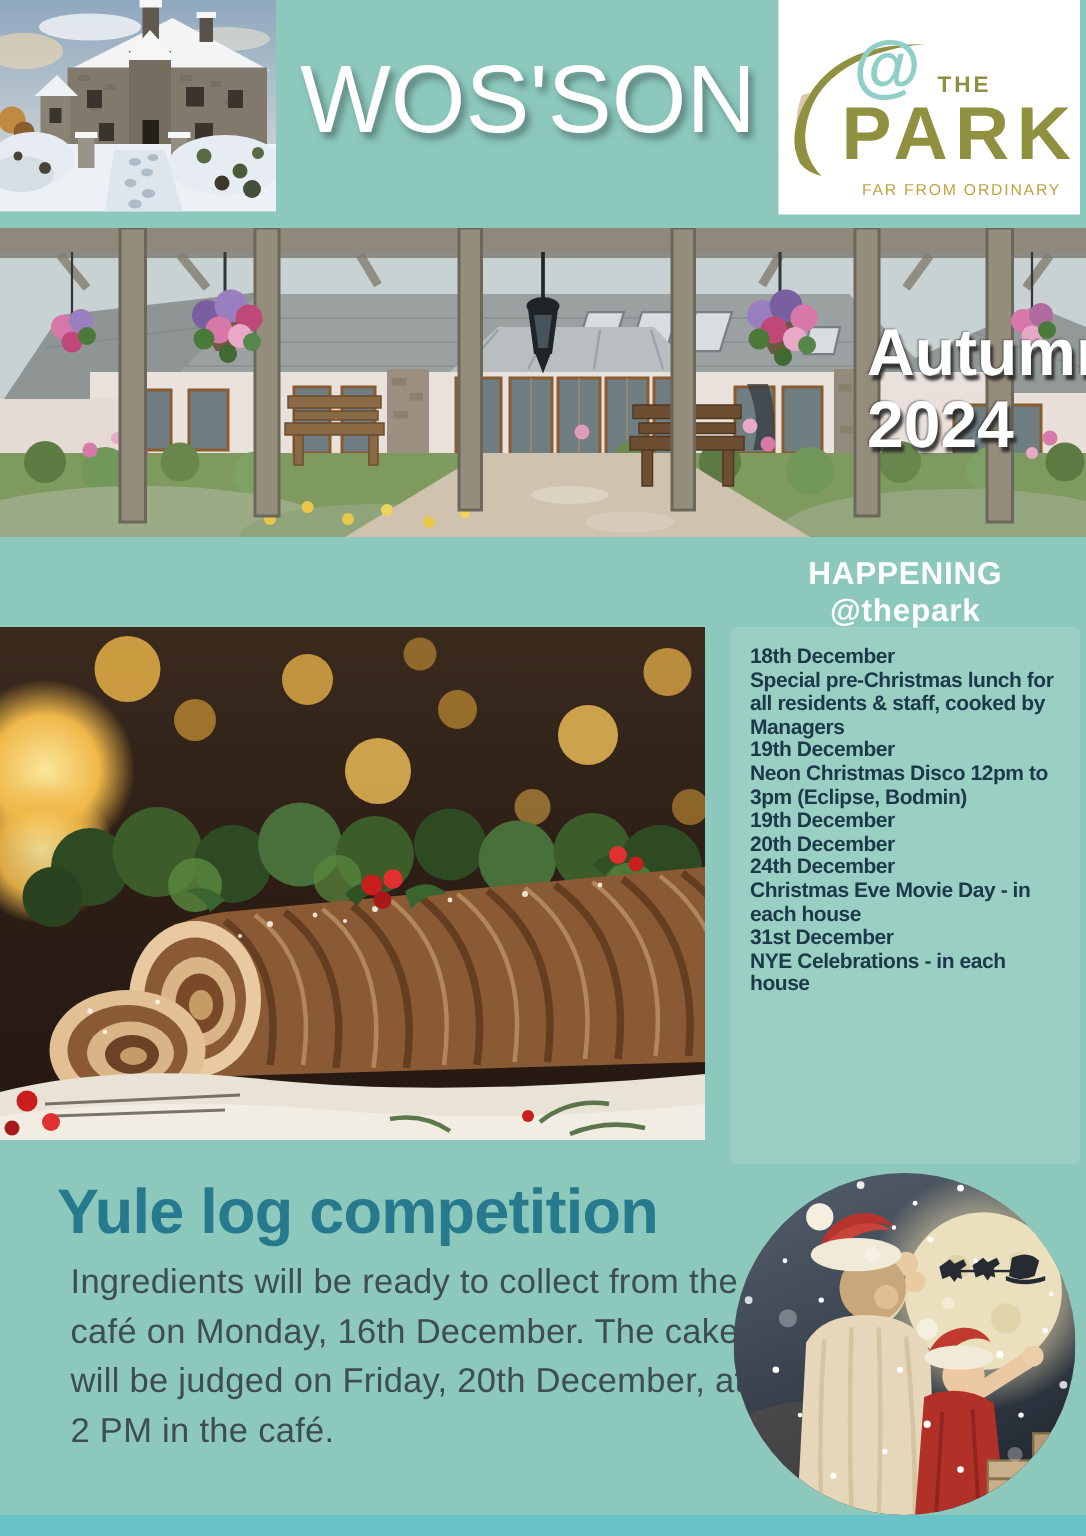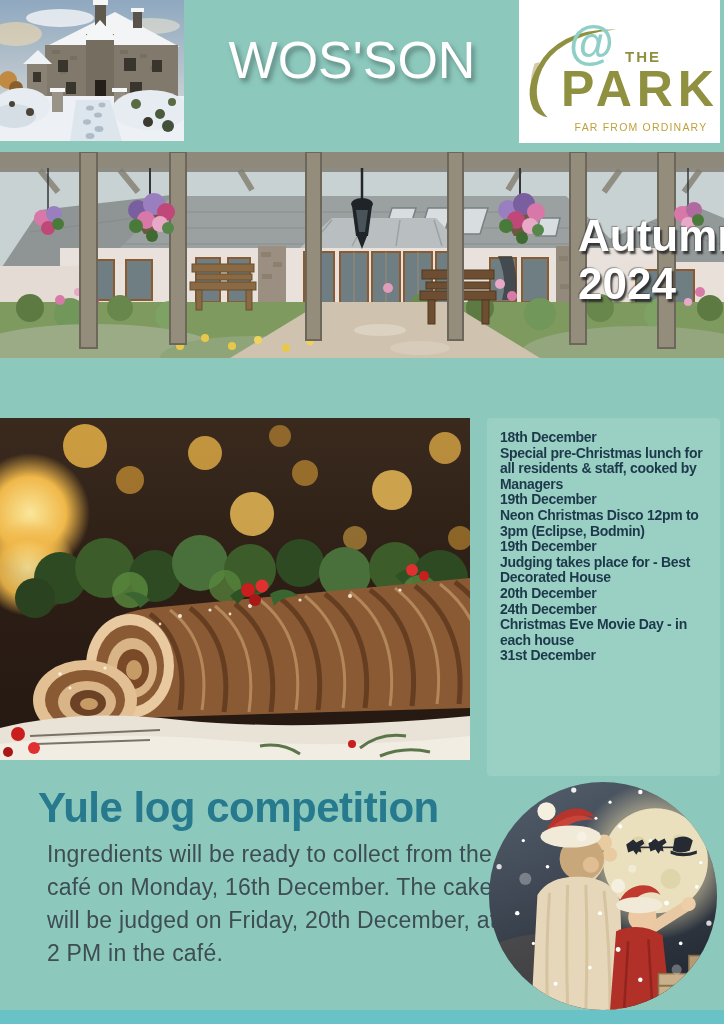--- a/index.html
+++ b/index.html
@@ -5,21 +5,21 @@
   html,body{margin:0;padding:0;background:#5a6a6a;}
   .page{
     position:relative;width:724px;height:1024px;overflow:hidden;
     background:#8CC9BC;font-family:"Liberation Sans",sans-serif;
     margin:0 auto;
   }
   
   .snowy-photo{position:absolute;left:0;top:0;width:184px;height:141px;}
   .wosson{
     position:absolute;left:186px;top:34px;width:332px;text-align:center;
-    font-size:52px;line-height:1;color:#ffffff;font-weight:400;letter-spacing:0px;
+    font-size:64px;line-height:1;color:#ffffff;font-weight:400;letter-spacing:0px;
     text-shadow:3px 4px 5px rgba(55,75,75,0.55);
     font-family:"Liberation Sans",sans-serif;
   }
   .logo-box{position:absolute;left:519px;top:0;width:201px;height:143px;background:#ffffff;}
   .logo-swirl{position:absolute;left:0;top:0;width:104px;height:143px;}
   .logo-at{position:absolute;left:50px;top:20px;font-size:46px;font-weight:700;color:#8FCFC7;line-height:1;}
   .logo-the{position:absolute;left:106px;top:48px;font-size:15px;font-weight:700;color:#8F9140;letter-spacing:2px;text-align:right;}
   .logo-park{position:absolute;left:42px;top:64px;font-size:50px;font-weight:700;color:#8F9140;letter-spacing:5px;line-height:1;}
   .logo-tag{position:absolute;left:44px;top:121px;width:156px;text-align:center;font-size:10.5px;font-weight:400;color:#C0A23C;letter-spacing:1.2px;}
   
@@ -343,33 +343,37 @@
           <circle cx="698" cy="68" r="6" fill="#4A7A3A"></circle>
       </g>
     </svg>
   </div>
 
   <div class="season">
     <div>Autumn</div>
     <div>2024</div>
   </div>
 
+  <div class="happening-title">
+    <div>HAPPENING</div>
+    <div>@thepark</div>
+  </div>
 
   <div class="happening-panel">
     <div id="events-list">
         <div class="event-date">18th December</div>
         <div class="event-desc">Special pre-Christmas lunch for all residents &amp; staff, cooked by Managers</div>
         <div class="event-date">19th December</div>
         <div class="event-desc">Neon Christmas Disco 12pm to 3pm (Eclipse, Bodmin)</div>
         <div class="event-date">19th December</div>
-        <div class="event-desc">Judging takes place for - Best Decorated House</div>
         <div class="event-date">20th December</div>
         <div class="event-date">24th December</div>
         <div class="event-desc">Christmas Eve Movie Day - in each house</div>
         <div class="event-date">31st December</div>
+        <div class="event-desc">NYE Celebrations - in each house</div>
       </div>
   </div>
 
   <div class="yule-photo">
     <svg width="470" height="342" viewBox="0 0 470 342">
       <defs>
         <linearGradient id="bg2" x1="0" y1="0" x2="0" y2="1">
           <stop offset="0" stop-color="#3A2A1E"></stop>
             <stop offset="0.5" stop-color="#2C1E15"></stop>
             <stop offset="1" stop-color="#241812"></stop>

